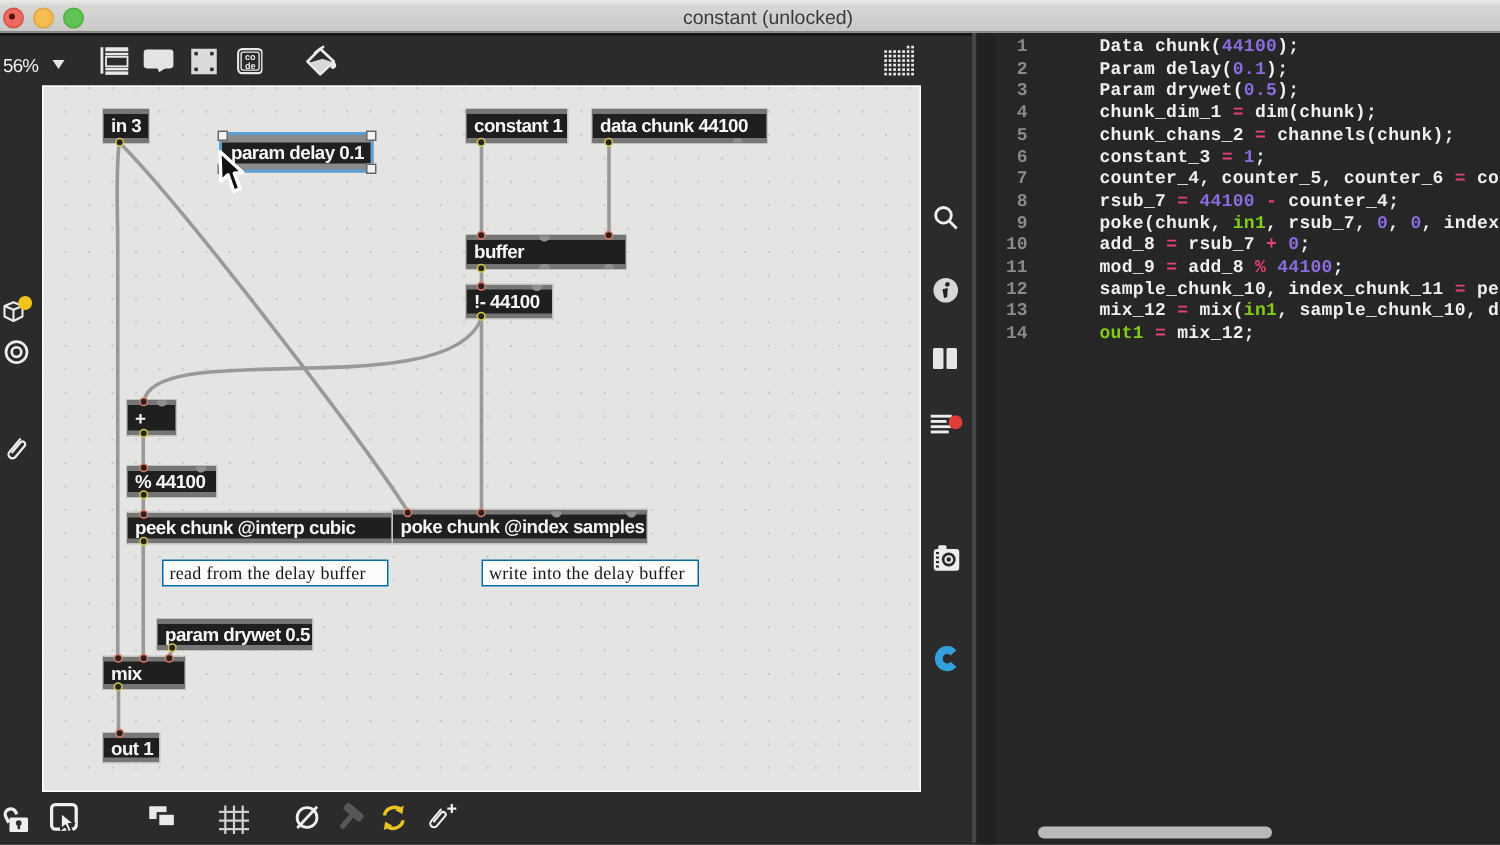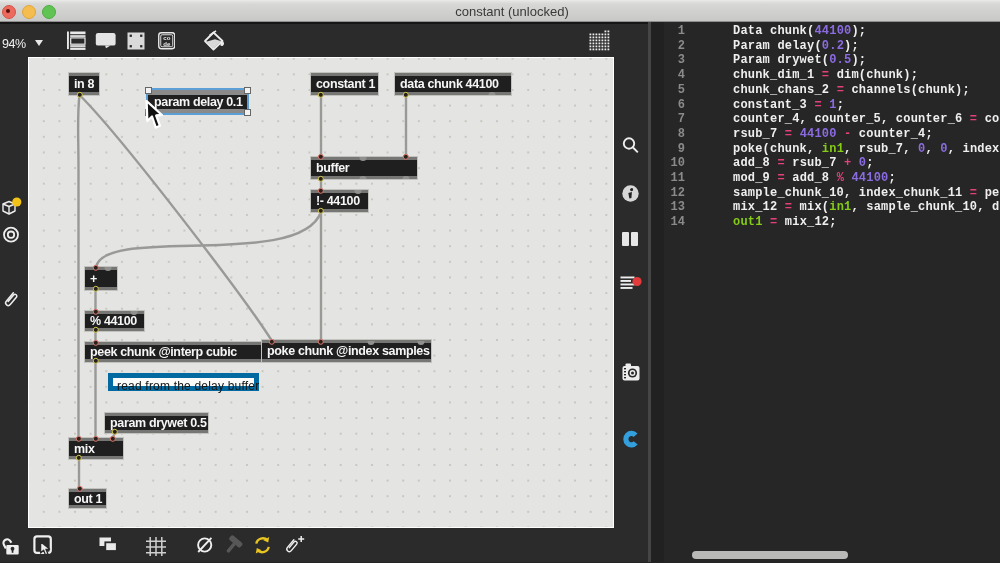--- a/index.html
+++ b/index.html
@@ -14,21 +14,21 @@
 #zoomtxt{position:absolute;left:2px;top:37px;color:#f0f0f0;font-size:12.5px;letter-spacing:-0.5px;}
 #zoomarr{position:absolute;left:35px;top:39.5px;width:0;height:0;border-left:4.5px solid transparent;border-right:4.5px solid transparent;border-top:6px solid #e8e8e8;}
 
 #canvas{position:absolute;left:28px;top:57px;width:586px;height:471px;background:#e4e4e2;
  border:1.5px solid #fff;box-sizing:border-box;
  background-image:radial-gradient(circle,#c7c6bf 0,#c7c6bf 0.75px,rgba(0,0,0,0) 1px);
  background-size:15.63px 15.63px;background-position:7px 8.5px;}
 #wires{position:absolute;left:0;top:0;width:586px;height:471px;}
 
 .pb{position:absolute;box-sizing:border-box;background:#1f1f1f;border-top:3px solid #767674;border-bottom:3px solid #767674;box-shadow:0 0 0 1px #c2c2be;color:#f6f6f6;font-weight:bold;font-size:12.5px;letter-spacing:-0.35px;white-space:nowrap;padding-left:5px;display:flex;align-items:center;overflow:visible;}
-.cmt{position:absolute;box-sizing:border-box;background:#fbfbfa;border:5px solid #0369a1;color:#161616;font-size:12px;letter-spacing:0.2px;white-space:nowrap;padding:1px 4px 0 4px;}
+.cmt{position:absolute;box-sizing:border-box;background:#fbfbfa;border:1px solid #0369a1;color:#161616;font-size:12px;letter-spacing:0.2px;white-space:nowrap;padding:1px 4px 0 4px;font-family:Liberation Serif, serif;}
 .io{position:absolute;box-sizing:border-box;width:6.4px;height:6.4px;border-radius:50%;background:#2a211d;transform:translate(-50%,-50%);}
 .ii{border:1.6px solid #dc7a6c;}
 .oo{border:1.6px solid #d2ca4e;}
 .nt{position:absolute;width:7px;height:3.5px;background:#90908e;transform:translateX(-50%);}
 .ntt{border-radius:0 0 3.5px 3.5px;}
 .ntb{border-radius:3.5px 3.5px 0 0;}
 
 #codepanel{position:absolute;left:651px;top:22px;width:349px;height:541px;background:#262627;}
 #codepanel .gstrip{position:absolute;left:0;top:0;width:13px;height:541px;background:#212122;}
 #code{position:absolute;left:0;top:2px;font-family:"Liberation Mono",monospace;font-size:12px;font-weight:bold;line-height:14.7px;letter-spacing:0.2px;white-space:pre;}
@@ -57,33 +57,34 @@
       <path d="M321,212 C300,270 105,225 96,267"></path>
       <path d="M321,212 L321,341"></path>
       <path d="M95.5,289 L95.5,312"></path>
       <path d="M95.5,330 L95.5,343"></path>
       <path d="M95.5,361 L95.5,438"></path>
       <path d="M115,432 C115,436 113,434 113,438"></path>
       <path d="M79,458 L79,489"></path>
     </g>
   </svg>
 
-  <div class="pb" style="left:69px;top:73px;width:30px;height:22px;">in 8</div>
+  <div class="pb" style="left:69px;top:73px;width:30px;height:22px;">in 3</div>
   <div class="pb" style="left:311px;top:73px;width:67px;height:22px;">constant 1</div>
   <div class="pb" style="left:395px;top:73px;width:116px;height:22px;">data chunk 44100</div>
   <div class="pb" style="left:311px;top:157px;width:106px;height:22px;">buffer</div>
   <div class="pb" style="left:311px;top:190px;width:57px;height:22px;">!- 44100</div>
   <div class="pb" style="left:85px;top:267px;width:32px;height:23px;">+</div>
   <div class="pb" style="left:85px;top:311px;width:59px;height:20px;">% 44100</div>
   <div class="pb" style="left:85px;top:342px;width:176px;height:20px;">peek chunk @interp cubic</div>
   <div class="pb" style="left:262px;top:340px;width:169px;height:22px;">poke chunk @index samples</div>
   <div class="pb" style="left:105px;top:413px;width:103px;height:20px;">param drywet 0.5</div>
   <div class="pb" style="left:69px;top:438px;width:54px;height:21px;">mix</div>
   <div class="pb" style="left:69px;top:489px;width:37px;height:19px;">out 1</div>
   <div class="cmt" style="left:108px;top:373px;width:151px;height:18px;">read from the delay buffer</div>
+  <div class="cmt" style="left:321px;top:373px;width:145px;height:18px;">write into the delay buffer</div>
 
   <div style="position:absolute;left:146px;top:88px;width:103px;height:27px;border:2px solid #5b9fd6;box-sizing:border-box;background:#8a8a8a;">
     <div style="position:absolute;left:0;top:5px;right:0;bottom:4px;background:#1f1f1f;color:#f6f6f6;font-weight:bold;font-size:12.5px;letter-spacing:-0.35px;padding-left:6px;display:flex;align-items:center;">param delay 0.1</div>
   </div>
   <div class="hdl" style="position:absolute;left:144.5px;top:87px;width:5px;height:5px;background:#f2f2f2;border:1px solid #666;"></div>
   <div class="hdl" style="position:absolute;left:243.5px;top:87px;width:5px;height:5px;background:#f2f2f2;border:1px solid #666;"></div>
   <div class="hdl" style="position:absolute;left:144.5px;top:108.5px;width:5px;height:5px;background:#f2f2f2;border:1px solid #666;"></div>
   <div class="hdl" style="position:absolute;left:243.5px;top:108.5px;width:5px;height:5px;background:#f2f2f2;border:1px solid #666;"></div>
 
   <div class="io oo" style="left:79.5px;top:95px;"></div>
@@ -124,21 +125,21 @@
 
   <div id="titlebar">
     <div class="tl" style="left:2px;background:#ed6a5e;border:0.5px solid #d35548;"></div>
     <div style="position:absolute;left:6px;top:9px;width:4px;height:4px;border-radius:50%;background:#55120b;"></div>
     <div class="tl" style="left:22px;background:#f5bd4f;border:0.5px solid #dfa63c;"></div>
     <div class="tl" style="left:42px;background:#61c354;border:0.5px solid #4eae42;"></div>
     <div id="title">constant (unlocked)</div>
   </div>
   <div style="position:absolute;left:0;top:22px;width:1000px;height:1.5px;background:#161616;"></div>
 
-  <div id="zoomtxt">94%</div>
+  <div id="zoomtxt">56%</div>
   <div id="zoomarr"></div>
 
   <svg class="icon" style="left:65px;top:30px;" width="24" height="22" viewBox="0 0 24 22">
     <rect x="2" y="1.5" width="1.9" height="17.6" fill="#e9e9e9"></rect>
     <rect x="5.2" y="1.5" width="15.3" height="2.7" fill="#e9e9e9"></rect>
     <rect x="5.2" y="5.2" width="15.3" height="1.7" fill="#e9e9e9"></rect>
     <rect x="5.7" y="7.9" width="14.3" height="6.3" fill="none" stroke="#e9e9e9" stroke-width="1.2"></rect>
     <rect x="5.2" y="15.2" width="15.3" height="1.7" fill="#e9e9e9"></rect>
     <rect x="5.2" y="17.6" width="15.3" height="2.3" fill="#e9e9e9"></rect>
   </svg>
@@ -308,21 +309,21 @@
     <g transform="rotate(40 10 12)">
       <path d="M7.4,6 L7.4,16 a2.5,2.5 0 0 0 5,0 L12.4,7.5 a1.7,1.7 0 0 0 -3.4,0 L9,15" fill="none" stroke="#efefef" stroke-width="1.4" stroke-linecap="round"></path>
     </g>
     <path d="M19.2,2 V8 M16.2,5 H22.2" stroke="#efefef" stroke-width="1.5"></path>
   </svg>
 
   <div id="divider"></div>
   <div id="codepanel">
     <div class="gstrip"></div>
     <div id="code"><span class="ln">1</span><span class="cw">Data chunk(<span class="cn">44100</span>);</span>
-<span class="ln">2</span><span class="cw">Param delay(<span class="cn">0.2</span>);</span>
+<span class="ln">2</span><span class="cw">Param delay(<span class="cn">0.1</span>);</span>
 <span class="ln">3</span><span class="cw">Param drywet(<span class="cn">0.5</span>);</span>
 <span class="ln">4</span><span class="cw">chunk_dim_1 <span class="co">=</span> dim(chunk);</span>
 <span class="ln">5</span><span class="cw">chunk_chans_2 <span class="co">=</span> channels(chunk);</span>
 <span class="ln">6</span><span class="cw">constant_3 <span class="co">=</span> <span class="cn">1</span>;</span>
 <span class="ln">7</span><span class="cw">counter_4, counter_5, counter_6 <span class="co">=</span> counter(</span>
 <span class="ln">8</span><span class="cw">rsub_7 <span class="co">=</span> <span class="cn">44100</span> <span class="co">-</span> counter_4;</span>
 <span class="ln">9</span><span class="cw">poke(chunk, <span class="cb">in1</span>, rsub_7, <span class="cn">0</span>, <span class="cn">0</span>, index<span class="co">=</span><span class="cs">"samp</span></span>
 <span class="ln">10</span><span class="cw">add_8 <span class="co">=</span> rsub_7 <span class="co">+</span> <span class="cn">0</span>;</span>
 <span class="ln">11</span><span class="cw">mod_9 <span class="co">=</span> add_8 <span class="co">%</span> <span class="cn">44100</span>;</span>
 <span class="ln">12</span><span class="cw">sample_chunk_10, index_chunk_11 <span class="co">=</span> peek(chu</span>

